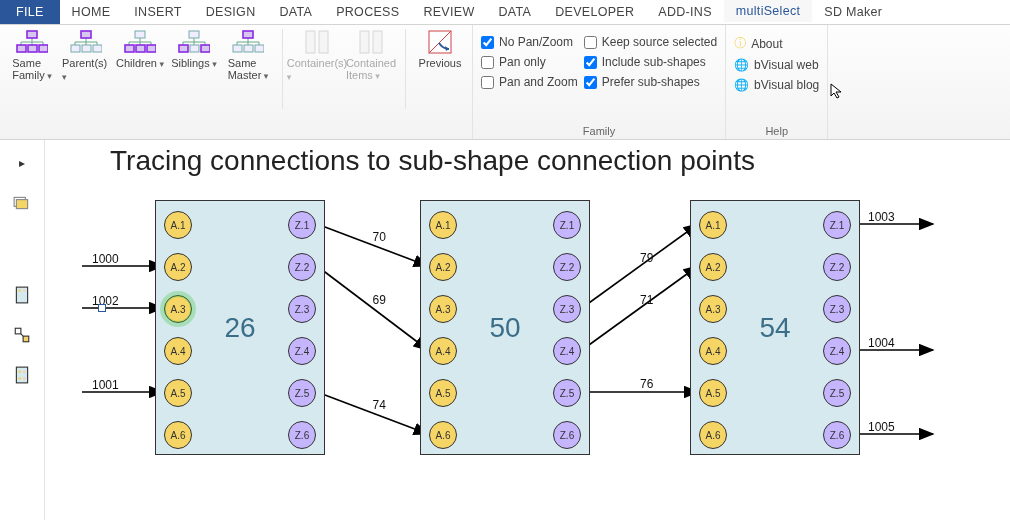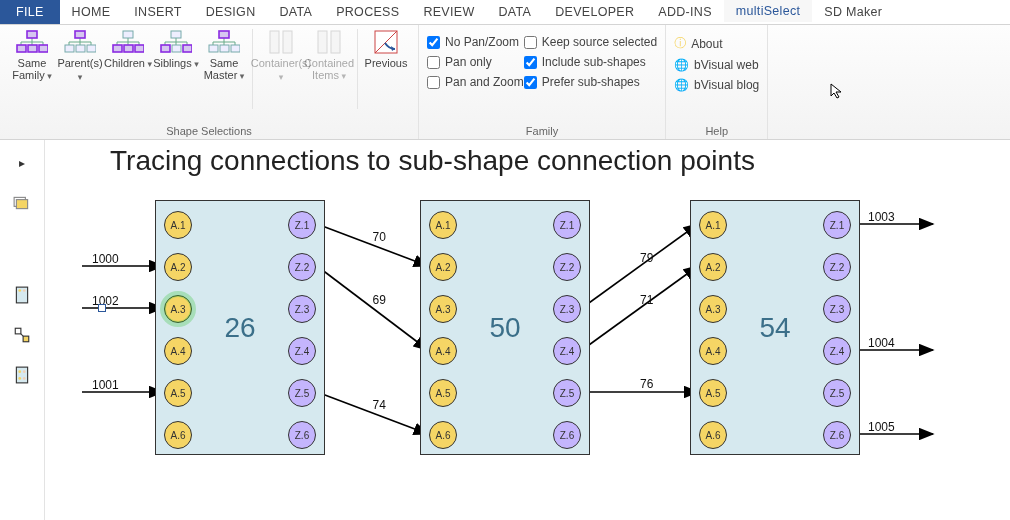--- a/index.html
+++ b/index.html
@@ -5,25 +5,25 @@
   * { box-sizing: border-box; }
   body { margin: 0; font-family: "Segoe UI", Arial, sans-serif; font-size: 12px; color: #333; background: #fff; width: 1010px; }
   
   .tabstrip { display: flex; align-items: stretch; height: 25px; background: #fff; border-bottom: 1px solid #d4d4d4; }
   .tab { padding: 0 12px; display: flex; align-items: center; font-size: 12.5px; color: #444; cursor: pointer; letter-spacing: .3px; }
   .tab-file { background: #2b579a; color: #fff; font-weight: 400; padding: 0 16px; }
   .tab-active { color: #2b579a; border-bottom: 2px solid #fff; background:#f7f7f7;}
   
   .ribbon { display: flex; background: linear-gradient(#fdfdfd,#f3f3f3); border-bottom: 1px solid #d4d4d4; height: 115px; }
   .group { display: flex; flex-direction: column; border-right: 1px solid #e3e3e3; padding: 4px 8px 2px; }
-  .group-row { display: flex; flex: 1; align-items: flex-start; }
+  .group-row { display: flex; gap: 6px; flex: 1; align-items: flex-start; }
   .group-label { text-align: center; font-size: 11px; color: #666; padding: 2px 0 0; }
   .bigbtn { display: flex; flex-direction: column; align-items: center; width: 48px; cursor: pointer; }
   .bigbtn.disabled { opacity: .45; cursor: default; }
-  .bigbtn .lbl { font-size: 11px; color: #444; text-align: center; line-height: 12px; margin-top: 2px; }
+  .bigbtn .lbl { font-size: 11px; color: #444; line-height: 12px; margin-top: 2px; }
   .bigbtn .caret::after { content: " \25BE"; font-size: 9px; color: #666; }
   .bigicon { width: 34px; height: 26px; display: flex; align-items: center; justify-content: center; }
   .chk-col { display: flex; flex-direction: column; gap: 6px; padding-top: 6px; }
   .chk { display: flex; align-items: center; gap: 5px; font-size: 12px; color: #444; }
   .chk input { width: 13px; height: 13px; margin: 0; }
   .link-col { display: flex; flex-direction: column; gap: 6px; padding-top: 6px; }
   .link { display: flex; align-items: center; gap: 5px; color: #444; font-size: 12px; cursor: pointer; }
   
   .workarea { display: flex; }
   .sidepanel { width: 45px; border-right: 1px solid #e3e3e3; display: flex; flex-direction: column; align-items: center; gap: 22px; padding-top: 14px; }
@@ -173,21 +173,20 @@
             <svg width="30" height="26">
               <rect x="4" y="2" width="22" height="22" fill="#fff" stroke="#c44"></rect>
               <line x1="4" y1="24" x2="26" y2="2" stroke="#c44"></line>
               <path d="M14 14 Q18 20 24 20" fill="none" stroke="#2b579a" stroke-width="2"></path>
               <path d="M24 20 l-4 -3 l1 5 z" fill="#2b579a"></path>
             </svg>
           </div>
           <div class="lbl">Previous</div>
         </div>
       </div>
-    <div class="group-label">Shape Selections</div>
   </div>
   <div class="group" style="flex:0 0 auto;">
     <div class="group-row">
       <div class="chk-col" id="opt1">
           <label class="chk">
             <input type="checkbox" checked="" style="">
             <span>No Pan/Zoom</span>
           </label>
           <label class="chk">
             <input type="checkbox" style="">

